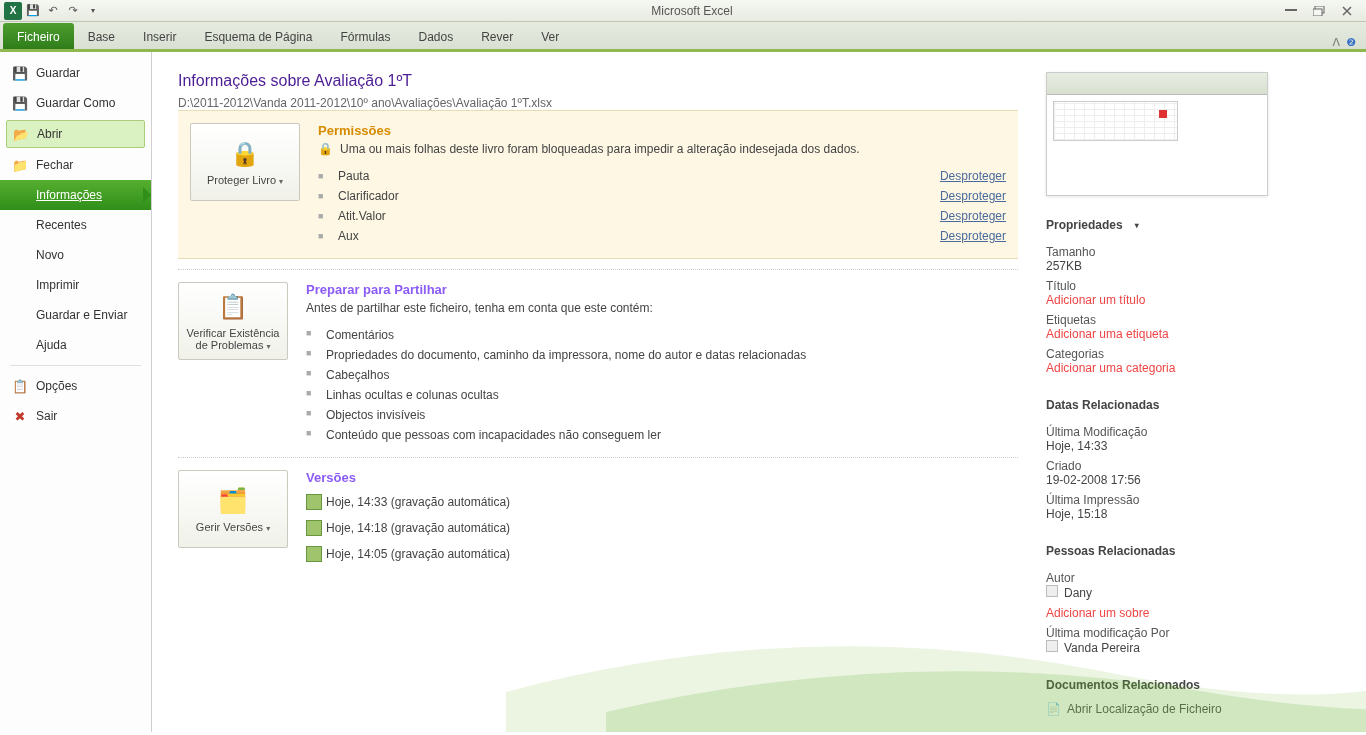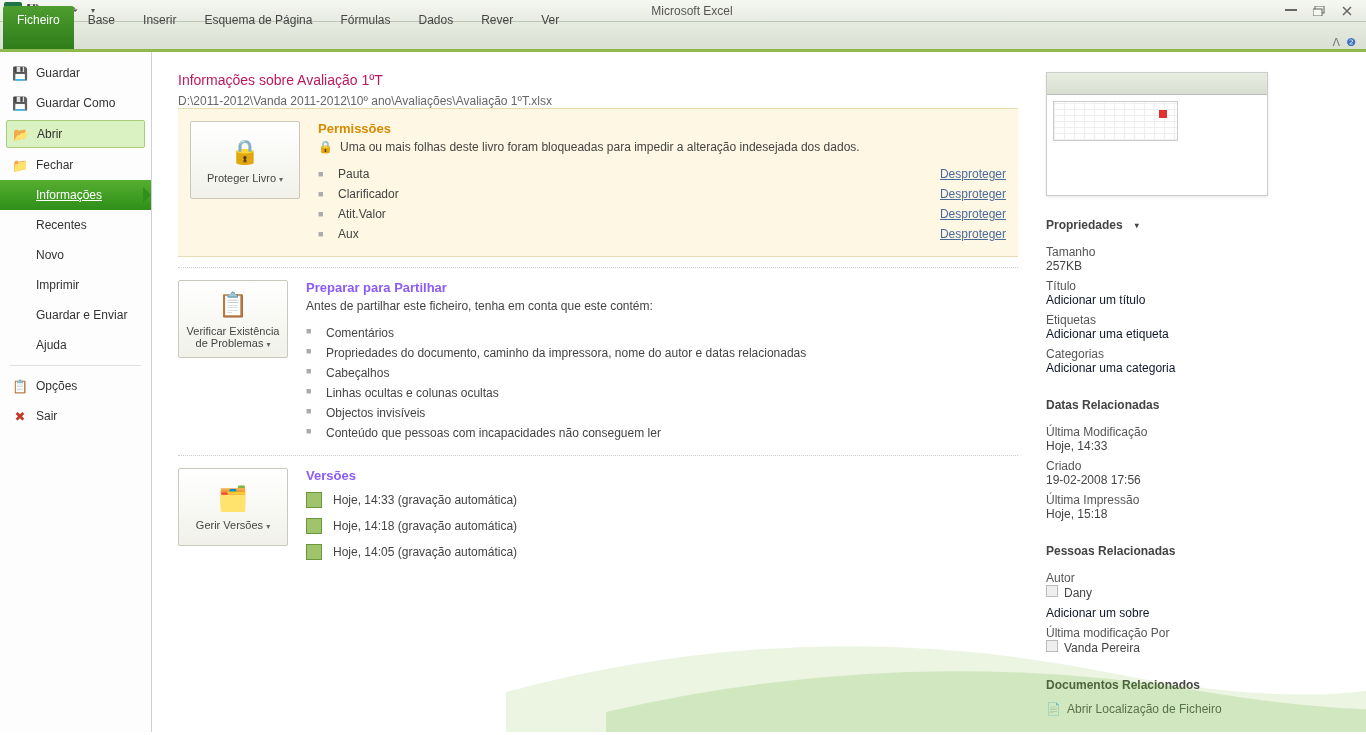--- a/index.html
+++ b/index.html
@@ -10,41 +10,41 @@
 .title-bar .qat { display: flex; align-items: center; gap: 2px; }
 .title-bar .qat-icon { width: 18px; height: 18px; display: flex; align-items: center; justify-content: center; font-size: 11px; color: #555; }
 .title-bar .title { flex: 1; text-align: center; color: #555; font-size: 12px; }
 .title-bar .window-controls { display: flex; gap: 10px; padding-right: 6px; }
 .title-bar .wc { width: 18px; height: 14px; display: flex; align-items: center; justify-content: center; color: #666; }
 
 .excel-logo { width: 18px; height: 18px; background: #217346; color: #fff; font-size: 10px; font-weight: bold; display: flex; align-items: center; justify-content: center; border-radius: 2px; }
 
 
 .ribbon-tabs { height: 30px; background: linear-gradient(#e6ebe0, #d9e0d2); display: flex; align-items: flex-end; border-bottom: 3px solid #8fb84f; }
-.tab { padding: 7px 14px 22px; color: #444; font-size: 12px; cursor: pointer; }
+.tab { padding: 7px 14px 5px; color: #444; font-size: 12px; cursor: pointer; }
 .tab.file { background: linear-gradient(#4d9d2f, #2e7d1a); color: #fff; font-weight: normal; border-radius: 3px 3px 0 0; margin-left: 3px; }
 .ribbon-tabs .help { margin-left: auto; padding-right: 10px; display: flex; gap: 6px; align-items: center; }
 .ribbon-tabs .help span { color: #777; font-size: 11px; }
 
 
 .backstage { display: flex; height: calc(735px - 55px); background: #fff; position: relative; overflow: hidden; }
 
 
 .bsnav { width: 152px; background: #fdfdfd; border-right: 1px solid #d0d0d0; padding-top: 6px; }
 .bsnav .item { display: flex; align-items: center; gap: 8px; padding: 7px 12px; color: #333; cursor: pointer; font-size: 12px; }
 .bsnav .item.sel { background: linear-gradient(#56ae2f, #2f8f1a); color: #fff; position: relative; text-decoration: underline; }
 .bsnav .item.sel::after { content: ""; position: absolute; right: -8px; top: 50%; transform: translateY(-50%); border: 8px solid transparent; border-left-color: #2f8f1a; }
 .bsnav .item.highlight { background: #daf1c2; border: 1px solid #aacd7d; border-radius: 2px; margin: 0 6px; padding: 5px 6px; }
 .bsnav .icon { width: 16px; height: 16px; display: inline-flex; align-items: center; justify-content: center; font-size: 13px; }
 .bsnav .noicon .icon { visibility: hidden; }
 .bsnav .sep { height: 1px; background: #e0e0e0; margin: 5px 10px; }
 
 
 .bsmain { flex: 1; padding: 20px 28px 20px 26px; overflow: auto; }
-.bsmain h1 { font-size: 14px; font-weight: normal; color: #be185d; margin-bottom: 6px; }
+.bsmain h1 { font-size: 16px; font-weight: normal; color: #4c1d95; margin-bottom: 6px; }
 .path { color: #666; font-size: 12px; }
 
 .section { display: flex; gap: 18px; padding: 12px 0; border-top: 1px dotted #ccc; }
 .section:first-of-type { border-top: 1px dotted #ccc; }
 .section.perm { background: #fdf7e4; border: none; border-top: 1px solid #e8dcb5; border-bottom: 1px solid #e8dcb5; padding: 12px; margin-bottom: 10px; }
 
 .actionbtn { width: 110px; height: 78px; background: linear-gradient(#fff, #f1f1ea); border: 1px solid #c9c9bd; border-radius: 2px; display: flex; flex-direction: column; align-items: center; justify-content: center; gap: 4px; font-size: 11px; color: #444; cursor: pointer; flex-shrink: 0; }
 .actionbtn .bigicon { width: 32px; height: 32px; display: flex; align-items: center; justify-content: center; font-size: 24px; }
 .actionbtn .caret { font-size: 8px; color: #666; }
 
@@ -55,36 +55,36 @@
 .section-body .desc .dicon { width: 16px; flex-shrink: 0; color: #c47d00; }
 
 .sheet-list .row { display: flex; align-items: center; font-size: 12px; color: #444; padding: 3px 0; }
 .sheet-list .row .bullet { width: 20px; color: #aaa; font-size: 9px; }
 .sheet-list .row .name { flex: 1; }
 .sheet-list .row .act { color: #4a6a9c; text-decoration: underline; cursor: pointer; }
 
 .bullet-list li { display: flex; font-size: 12px; color: #444; padding: 3px 0; }
 .bullet-list li .bullet { width: 20px; color: #aaa; font-size: 9px; }
 
-.version-list .v { display: flex; align-items: center; gap: 11px; font-size: 12px; color: #444; padding: 5px 0; }
+.version-list .v { display: flex; align-items: center; gap: 4px; font-size: 12px; color: #444; padding: 5px 0; }
 .version-list .vicon { width: 16px; height: 16px; background: #9fc46b; border: 1px solid #6a9640; }
 
 
 .bsright { width: 320px; padding: 20px 30px 20px 0; }
 .thumb { width: 222px; height: 124px; border: 1px solid #ccc; background: #fff; margin-bottom: 22px; box-shadow: 0 1px 3px rgba(0,0,0,0.1); display: flex; flex-direction: column; }
 .thumb .tribbon { height: 22px; background: linear-gradient(#e8ede2,#d8dfd0); border-bottom: 1px solid #bbb; }
 .thumb .tbody { flex: 1; padding: 6px; display: flex; }
 .thumb .tgrid { width: 60%; height: 40px; background: repeating-linear-gradient(90deg,#eee,#eee 1px,transparent 1px,transparent 10px), repeating-linear-gradient(0deg,#eee,#eee 1px,transparent 1px,transparent 6px); border: 1px solid #ccc; position: relative; }
 .thumb .tgrid::after { content:""; position:absolute; right:10px; top:8px; width:8px; height:8px; background:#e03030; }
 
 .prop-header { font-size: 12px; font-weight: bold; color: #444; margin-bottom: 10px; display: flex; align-items: center; gap: 12px; }
 .prop-row { display: flex; font-size: 12px; padding: 3px 0; flex-direction: column; }
 .prop-row .k { width: 134px; color: #555; }
 .prop-row .v { color: #444; }
-.prop-row .v.placeholder { color: #0f172a; }
+.prop-row .v.placeholder { color: #ef4444; }
 .prop-row .avatar { width: 12px; height: 12px; border: 1px solid #bbb; margin-right: 6px; display: inline-block; background: #eee; }
 
 .prop-group { margin-bottom: 20px; }
 .link { color: #4a6a9c; text-decoration: underline; cursor: pointer; font-size: 12px; }
 .file-loc { display: flex; align-items: center; gap: 6px; font-size: 12px; color: #555; margin-bottom: 14px; }
 
 
 .swoosh { position: absolute; bottom: 0; right: 0; width: 100%; height: 130px; pointer-events: none; overflow: hidden; }
 .swoosh svg { position: absolute; bottom: -20px; right: -40px; }
 

